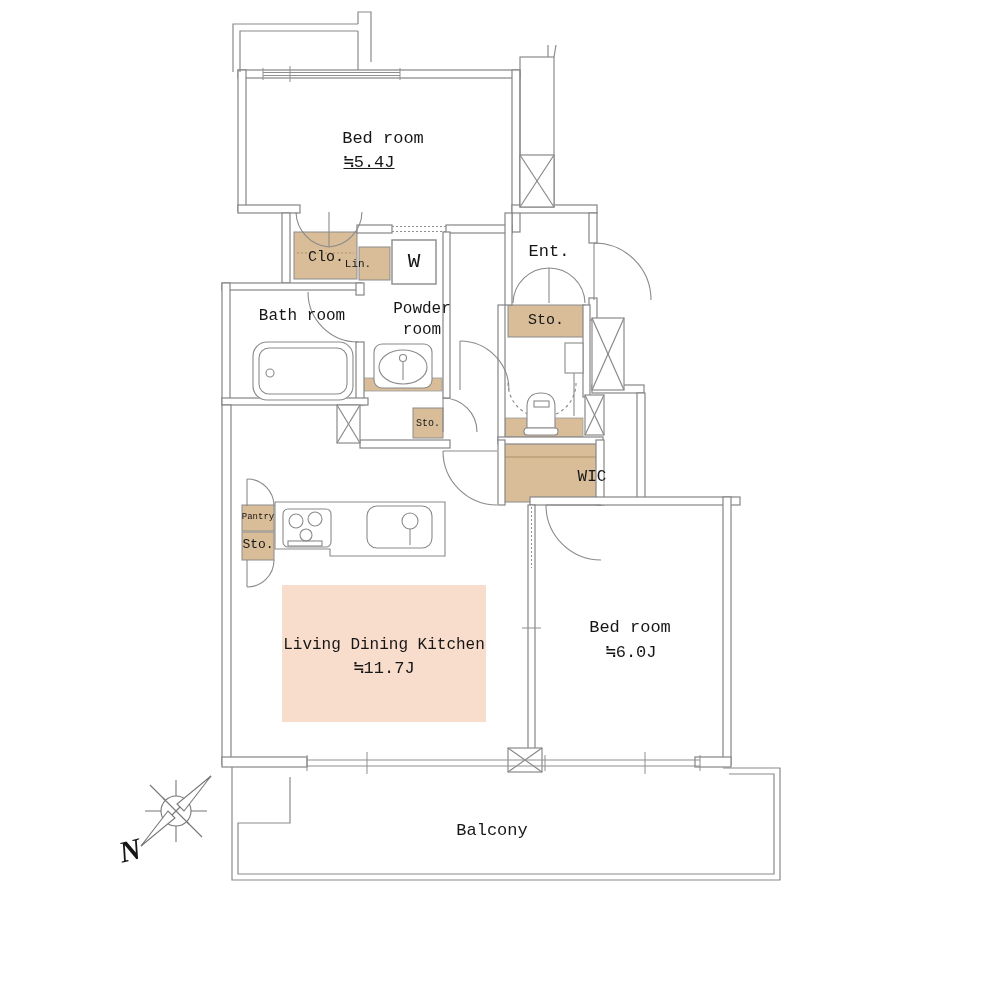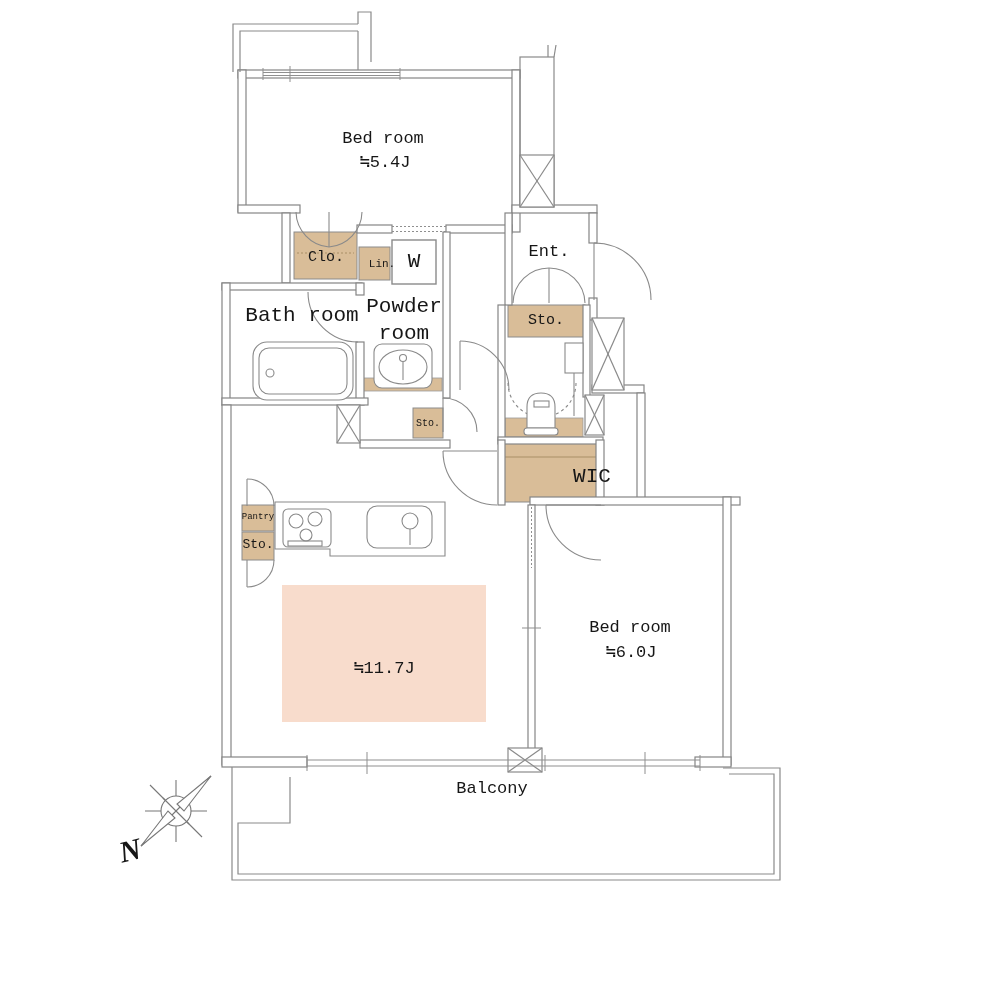--- a/index.html
+++ b/index.html
@@ -2,21 +2,21 @@
 <html><head>
 <meta charset="utf-8">
 <style>
   html,body{margin:0;padding:0;background:#fff;}
   #stage{position:relative;width:996px;height:1000px;background:#ffffff;overflow:hidden;
          font-family:"Liberation Mono","DejaVu Sans Mono",monospace;color:#161616;}
   #plan-svg{position:absolute;left:0;top:0;}
   .lbl{position:absolute;transform:translate(-50%,-50%);text-align:center;white-space:nowrap;
        color:#161616;line-height:1.3;}
   .f17{font-size:17px;}
-  .f16{font-size:21px;}
+  .f16{font-size:16px;}
   .f15{font-size:15px;}
   .f13{font-size:13px;}
   .f11{font-size:11px;}
   .f10{font-size:10px;}
   .f9{font-size:9px;text-align:right;}
   .f20{font-size:21px;}
   .wrap{white-space:normal;width:92px;}
   .north{font-family:"Liberation Serif","DejaVu Serif",serif;font-style:italic;font-weight:bold;
          font-size:30px;transform:translate(-50%,-50%) rotate(-14deg);}
 </style>
@@ -235,39 +235,40 @@
     <line x1="211" y1="776" x2="141" y2="846"></line>
     <circle cx="176" cy="811" r="15" fill="#ffffff"></circle>
     <line x1="163" y1="798" x2="189" y2="824"></line>
     <line x1="189" y1="798" x2="163" y2="824"></line>
     <polygon points="211,776 177,804 184,811" fill="#ffffff"></polygon>
     <polygon points="141,846 175,818 168,811" fill="#ffffff"></polygon>
   </g>
 </svg>
 
   <div class="lbl f17" style="left:383px;top:139px;">Bed room</div>
-  <div class="lbl f17" style="left:385px;top:163px;">≒5.4J</div>
+  <div class="lbl f17" style="left:369px;top:163px;text-decoration:underline;">≒5.4J</div>
 
   <div class="lbl f17" style="left:549px;top:252px;text-align:right;">Ent.</div>
   <div class="lbl f15" style="left:546px;top:321px;">Sto.</div>
 
   <div class="lbl f15" style="left:326px;top:258px;">Clo.</div>
-  <div class="lbl f11" style="left:382px;top:264px;">Lin.</div>
+  <div class="lbl f11" style="left:358px;top:264px;">Lin.</div>
   <div class="lbl f20" style="left:414px;top:262px;">W</div>
 
   <div class="lbl f16" style="left:302px;top:316px;">Bath room</div>
-  <div class="lbl f16 wrap" style="left:404px;top:320px;">Powder room</div>
+  <div class="lbl f16 wrap" style="left:422px;top:320px;">Powder room</div>
   <div class="lbl f10" style="left:428px;top:423px;">Sto.</div>
 
   <div class="lbl f16" style="left:552px;top:477px;margin-left:40px;">WIC</div>
 
   <div class="lbl f9" style="left:258px;top:518px;">Pantry</div>
   <div class="lbl f13" style="left:258px;top:545px;">Sto.</div>
 
+  <div class="lbl f16" style="left:384px;top:645px;">Living Dining Kitchen</div>
   <div class="lbl f17" style="left:384px;top:669px;">≒11.7J</div>
 
   <div class="lbl f17" style="left:630px;top:628px;">Bed room</div>
   <div class="lbl f17" style="left:631px;top:653px;text-align:right;">≒6.0J</div>
 
-  <div class="lbl f17" style="left:492px;top:789px;">Balcony</div>
+  <div class="lbl f17" style="left:492px;top:831px;">Balcony</div>
 
   <div class="lbl north" style="left:130px;top:850px;">N</div>
 </div>
 
 </body></html>

